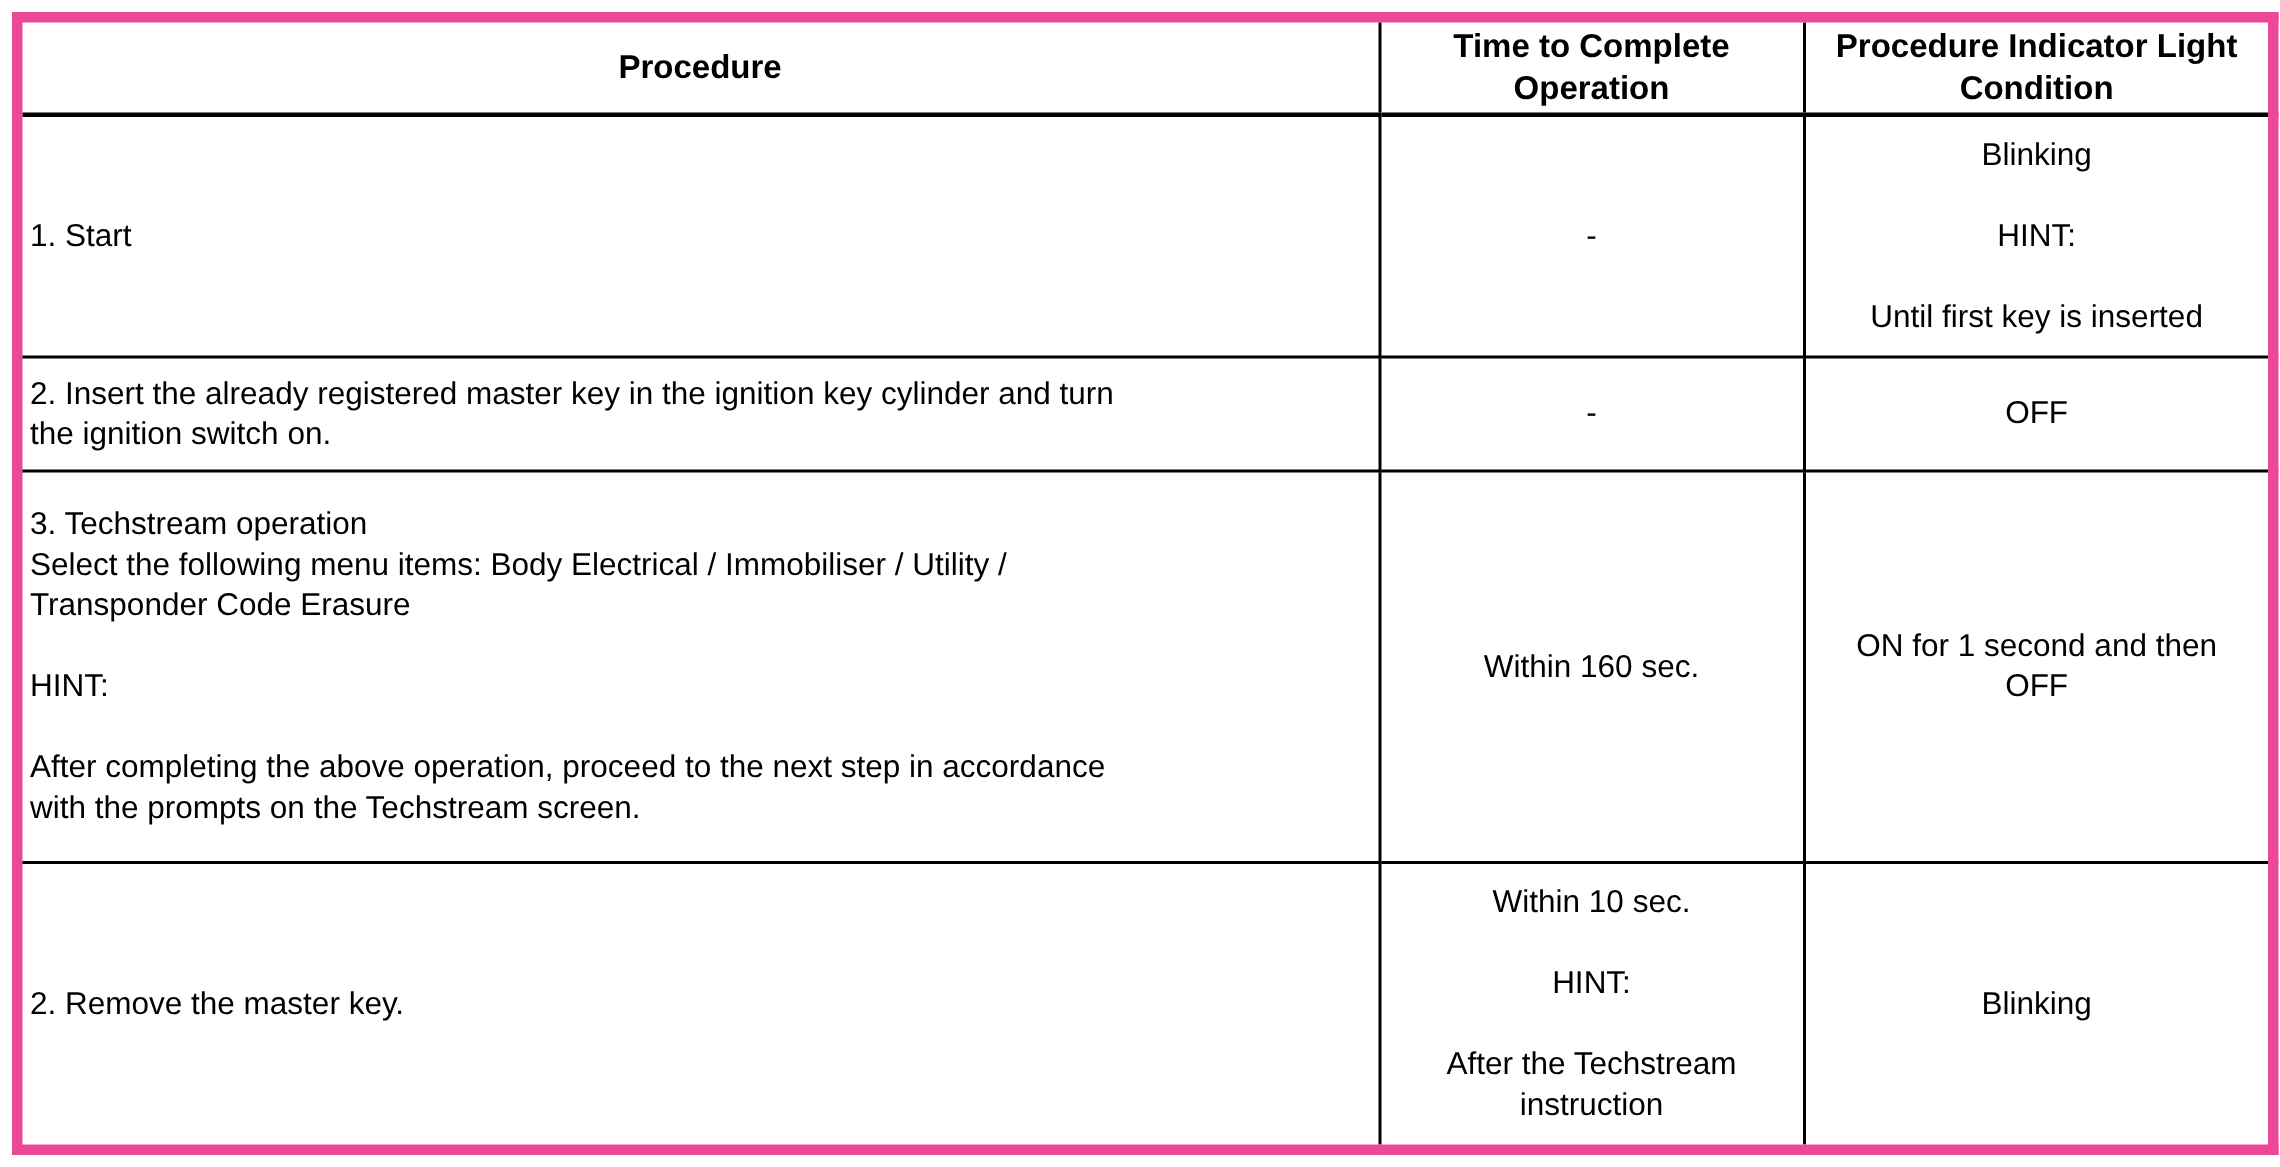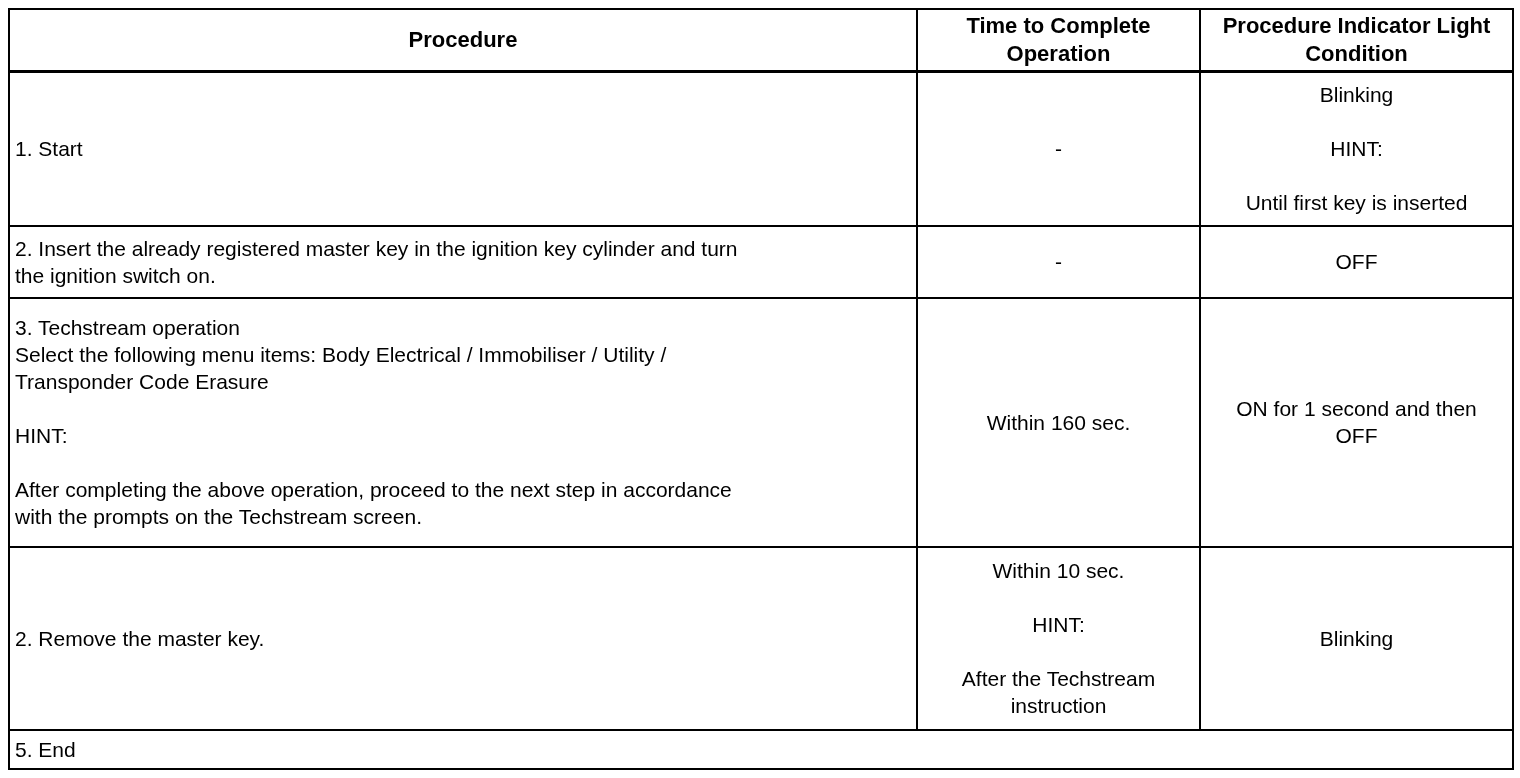--- a/index.html
+++ b/index.html
@@ -16,21 +16,21 @@
     height: 778px;
     padding: 8px;
     font-family: "Liberation Sans", sans-serif;
     color: #000000;
   }
   table.proc-table {
     border-collapse: collapse;
     table-layout: fixed;
     width: 1504px;
     height: 762px;
-    border: 1px solid #ec4899;
+    border: 7px solid #ec4899;
     background: #ffffff;
   }
   .proc-table th, .proc-table td {
     border: 2px solid #000000;
     overflow: hidden;
   }
   .proc-table thead tr { height: 62px; }
   .proc-table thead th { border-bottom: 3px solid #000000; }
   .proc-table tbody tr:nth-child(1) { height: 150px; }
   .proc-table tbody tr:nth-child(2) { height: 70px; }
@@ -104,18 +104,15 @@
       <tr>
         <td class="cell-left">2. Remove the master key.</td>
         <td class="cell-center">Within 10 sec.
 
 HINT:
 
 After the Techstream
 instruction</td>
         <td class="cell-center">Blinking</td>
       </tr>
-      <tr>
-        <td class="cell-left" colspan="3">5. End</td>
-      </tr>
     </tbody>
   </table>
 </div>
 
 </body></html>

